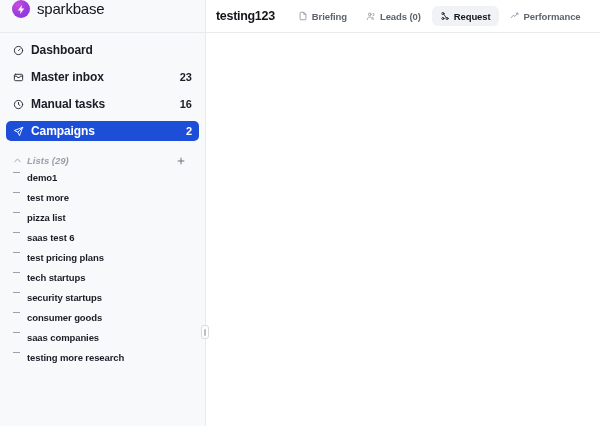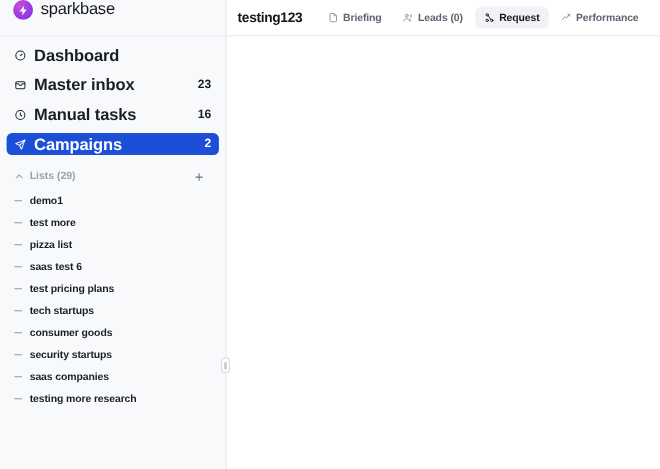--- a/index.html
+++ b/index.html
@@ -40,42 +40,43 @@
   }
 
   .nav { padding: 7px 6px 0 6px; }
   .nav-item {
     display: flex; align-items: center; gap: 7px;
     height: 20px; padding: 0 7px; margin-bottom: 7px;
     border-radius: 5px; cursor: pointer;
   }
   .nav-item .ni-icon { width: 11px; height: 11px; flex: 0 0 11px; display: block; }
   .nav-item .ni-label {
-    font-size: 15px; color: #1a1d26; font-weight: 600;
+    font-size: 12px; color: #1a1d26; font-weight: 600;
     letter-spacing: -0.1px; flex: 1 1 auto; white-space: nowrap;
   }
   .nav-item .ni-count { font-size: 11px; color: #1a1d26; font-weight: 600; }
   .nav-item.active { background: #1d4ed8; }
   .nav-item.active .ni-label,
   .nav-item.active .ni-count { color: #ffffff; }
   .nav-item.active .ni-icon { color: #ffffff; }
   .nav-item .ni-icon { color: #20242f; }
 
   .lists-header {
     display: flex; align-items: center; gap: 5px;
     padding: 4px 13px 4px 7px; margin: 3px 6px 2px 6px;
     cursor: pointer;
+    font-style: italic;
   }
   .lists-chevron { width: 9px; height: 9px; color: #9aa0ac; flex: 0 0 9px; }
   .lists-title { font-size: 9.5px; color: #9aa0ac; font-weight: 600; flex: 1 1 auto; }
   .lists-add { width: 10px; height: 10px; color: #6b7280; cursor: pointer; flex: 0 0 10px; }
 
   .list-items { padding: 0 6px; }
   .list-item {
-    display: flex; align-items: center; gap: 7px;
+    display: flex; gap: 7px;
     height: 20px; padding: 0 7px; border-radius: 5px; cursor: pointer;
   }
   .list-dash { width: 7px; height: 1px; background: #9aa0ac; flex: 0 0 7px; display:block; }
   .list-label { font-size: 9.5px; color: #1a1d26; font-weight: 600; letter-spacing: -0.1px; }
 
   .resize-handle {
     position: absolute; right: -4px; top: 325px;
     width: 8px; height: 14px; border-radius: 3px;
     background: #ffffff; border: 1px solid #d8dbe2;
     display: flex; align-items: center; justify-content: center;
@@ -251,25 +252,25 @@
       <div class="list-item">
           <i class="list-dash"></i>
           <span class="list-label">test pricing plans</span>
         </div>
       <div class="list-item">
           <i class="list-dash"></i>
           <span class="list-label">tech startups</span>
         </div>
       <div class="list-item">
           <i class="list-dash"></i>
+          <span class="list-label">security startups</span>
+        </div>
+      <div class="list-item">
+          <i class="list-dash"></i>
           <span class="list-label">consumer goods</span>
-        </div>
-      <div class="list-item">
-          <i class="list-dash"></i>
-          <span class="list-label">security startups</span>
         </div>
       <div class="list-item">
           <i class="list-dash"></i>
           <span class="list-label">saas companies</span>
         </div>
       <div class="list-item">
           <i class="list-dash"></i>
           <span class="list-label">testing more research</span>
         </div>
     </div>

